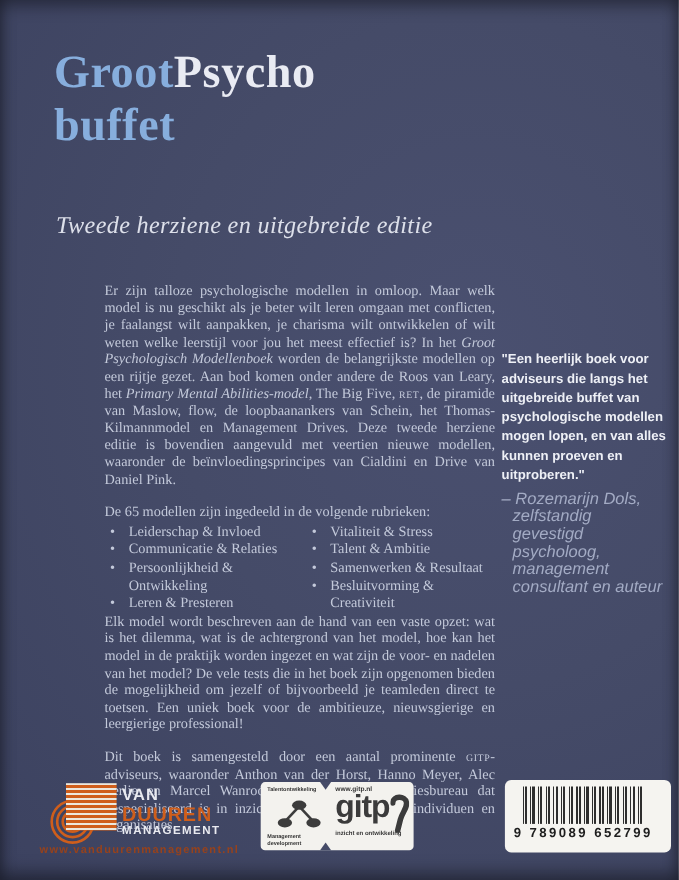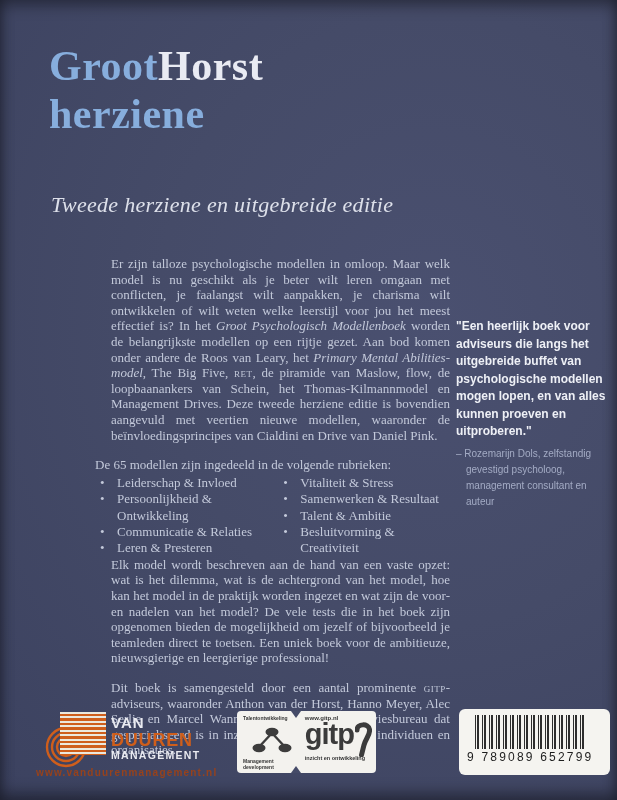--- a/index.html
+++ b/index.html
@@ -22,38 +22,38 @@
   .c-white{color:#e9ebf3;}
   .subtitle{
     position:absolute;left:51px;top:192px;
     font-style:italic;font-size:22px;color:#dde0ea;letter-spacing:.3px;
   }
   
   .body-col{
     position:absolute;left:95px;top:256px;width:355px;
     color:#c3c9da;font-size:13px;line-height:15.6px;text-align:justify;
   }
-  .body-col p{margin:0 0 14px 16px;}
+  .body-col p{margin:0 0 14px 0;}
   .it{font-style:italic;}
   .sc{font-variant:small-caps;letter-spacing:.5px;}
   .rubrics-heading{margin:0 0 2px 0 !important;}
   .rubrics{display:flex;margin:0 0 0 0;}
   .rubrics ul{list-style:none;margin:0;padding:0;}
   .rubrics .col1{width:190px;}
   .rubrics li{position:relative;padding-left:22px;line-height:16.4px;text-align:left;}
   .rubrics li::before{content:"•";position:absolute;left:5px;top:0;}
   
   .quote-col{
     position:absolute;left:456px;top:318px;width:150px;
     font-family:"Liberation Sans", sans-serif;
   }
   .quote-text{font-size:12px;line-height:17.5px;font-weight:bold;color:#eef0f6;}
   .quote-attr{
-    margin-top:5px;font-size:10px;line-height:16px;color:#a3abc4;
-    text-indent:-10px;padding-left:10px;
+    margin-top:5px;font-size:15px;line-height:16px;color:#a3abc4;
+    text-indent:-10px;padding-left:10px;font-style:italic;
   }
   
   .vd-logo{position:absolute;left:43px;top:706px;width:170px;height:62px;}
   .vd-spiral{position:absolute;left:0;top:18px;}
   .vd-lines{
     position:absolute;left:17px;top:6px;width:46px;height:43px;
     background:repeating-linear-gradient(180deg,#ece8dd 0 2px,#cf5e1b 2px 4.5px);
   }
   .vd-text{position:absolute;left:68px;top:8px;font-family:"Liberation Sans", sans-serif;}
   .vd-van{font-size:15px;font-weight:bold;color:#e9eaf0;letter-spacing:1px;}
@@ -77,21 +77,21 @@
   .gitp-url{font-size:6px;font-weight:bold;}
   .gitp-brand-row{display:flex;align-items:flex-start;margin-top:-2px;}
   .gitp-brand{font-size:29px;font-weight:bold;letter-spacing:-1px;color:#3b3b3b;line-height:30px;}
   .gitp-tagline{font-size:5.5px;font-weight:bold;margin-top:-2px;}
   .notch{position:absolute;width:0;height:0;left:54px;}
   .notch-top{top:0;border-left:5px solid transparent;border-right:5px solid transparent;border-top:7px solid #454b68;}
   .notch-bottom{bottom:0;border-left:5px solid transparent;border-right:5px solid transparent;border-bottom:7px solid #454b68;}
   
   .barcode-box{
     position:absolute;left:459px;top:709px;width:151px;height:66px;
-    background:#f5f4f0;border-radius:6px;padding:6px 24px 4px 8px;box-sizing:border-box;
+    background:#f5f4f0;border-radius:6px;padding:6px 24px 4px 8px;box-sizing:border-box;font-weight:bold;
   }
   .barcode-bars{
     height:34px;margin-left:8px;
     background:repeating-linear-gradient(90deg,
       #2e2e2e 0 1px,transparent 1px 2px,
       #2e2e2e 2px 4px,transparent 4px 7px,
       #2e2e2e 7px 8px,transparent 8px 9px,
       #2e2e2e 9px 11px,transparent 11px 14px);
   }
   .barcode-digits{
@@ -99,39 +99,39 @@
     font-family:"Liberation Sans", sans-serif;
     font-size:12px;color:#1e1e1e;letter-spacing:2.2px;white-space:nowrap;
   }
 </style>
 </head>
 <body>
 
 <div class="page">
 
   <h1 class="title">
-    <span class="tline"><span class="c-blue">Groot</span><span class="c-white">Horst</span></span>
-    <span class="tline"><span class="c-blue">herziene</span></span>
+    <span class="tline"><span class="c-blue">Groot</span><span class="c-white">Psycho</span></span>
+    <span class="tline"><span class="c-blue">buffet</span></span>
   </h1>
   <div class="subtitle">Tweede herziene en uitgebreide editie</div>
 
   <div class="body-col">
     <p><span>Er zijn talloze psychologische modellen in omloop. Maar welk model is nu geschikt als je beter wilt leren omgaan met conflicten, je faalangst wilt aanpakken, je charisma wilt ontwikkelen of wilt weten welke leerstijl voor jou het meest effectief is? In het </span><span class="it">Groot Psychologisch Modellenboek</span><span> worden de belangrijkste modellen op een rijtje gezet. Aan bod komen onder andere de Roos van Leary, het </span><span class="it">Primary Mental Abilities-model</span><span>, The Big Five, </span><span class="sc">ret</span><span>, de piramide van Maslow, flow, de loopbaanankers van Schein, het Thomas-Kilmannmodel en Management Drives. Deze tweede herziene editie is bovendien aangevuld met veertien nieuwe modellen, waaronder de beïnvloedingsprincipes van Cialdini en Drive van Daniel Pink.</span></p>
     <p class="rubrics-heading">De 65 modellen zijn ingedeeld in de volgende rubrieken:</p>
     <div class="rubrics">
       <ul class="col1">
         <li>Leiderschap &amp; Invloed</li>
+        <li>Communicatie &amp; Relaties</li>
         <li>Persoonlijkheid &amp; Ontwikkeling</li>
-        <li>Communicatie &amp; Relaties</li>
         <li>Leren &amp; Presteren</li>
       </ul>
       <ul class="col2">
         <li>Vitaliteit &amp; Stress</li>
+        <li>Talent &amp; Ambitie</li>
         <li>Samenwerken &amp; Resultaat</li>
-        <li>Talent &amp; Ambitie</li>
         <li>Besluitvorming &amp; Creativiteit</li>
       </ul>
     </div>
     <p>Elk model wordt beschreven aan de hand van een vaste opzet: wat is het dilemma, wat is de achtergrond van het model, hoe kan het model in de praktijk worden ingezet en wat zijn de voor- en nadelen van het model? De vele tests die in het boek zijn opgenomen bieden de mogelijkheid om jezelf of bijvoorbeeld je teamleden direct te toetsen. Een uniek boek voor de ambitieuze, nieuwsgierige en leergierige professional!</p>
     <p><span>Dit boek is samengesteld door een aantal prominente </span><span class="sc">gitp</span><span>-adviseurs, waaronder Anthon van der Horst, Hanno Meyer, Alec Serlie en Marcel Wanrooy. </span><span class="sc">gitp</span><span> is een </span><span class="sc">hrd</span><span>-adviesbureau dat gespecialiseerd is in inzicht en ontwikkeling van individuen en organisaties.</span></p>
   </div>
 
   <div class="quote-col">
     <div class="quote-text">"Een heerlijk boek voor adviseurs die langs het uitgebreide buffet van psychologische modellen mogen lopen, en van alles kunnen proeven en uitproberen."</div>
     <div class="quote-attr">– Rozemarijn Dols, zelfstandig gevestigd psycholoog, management consultant en auteur</div>

